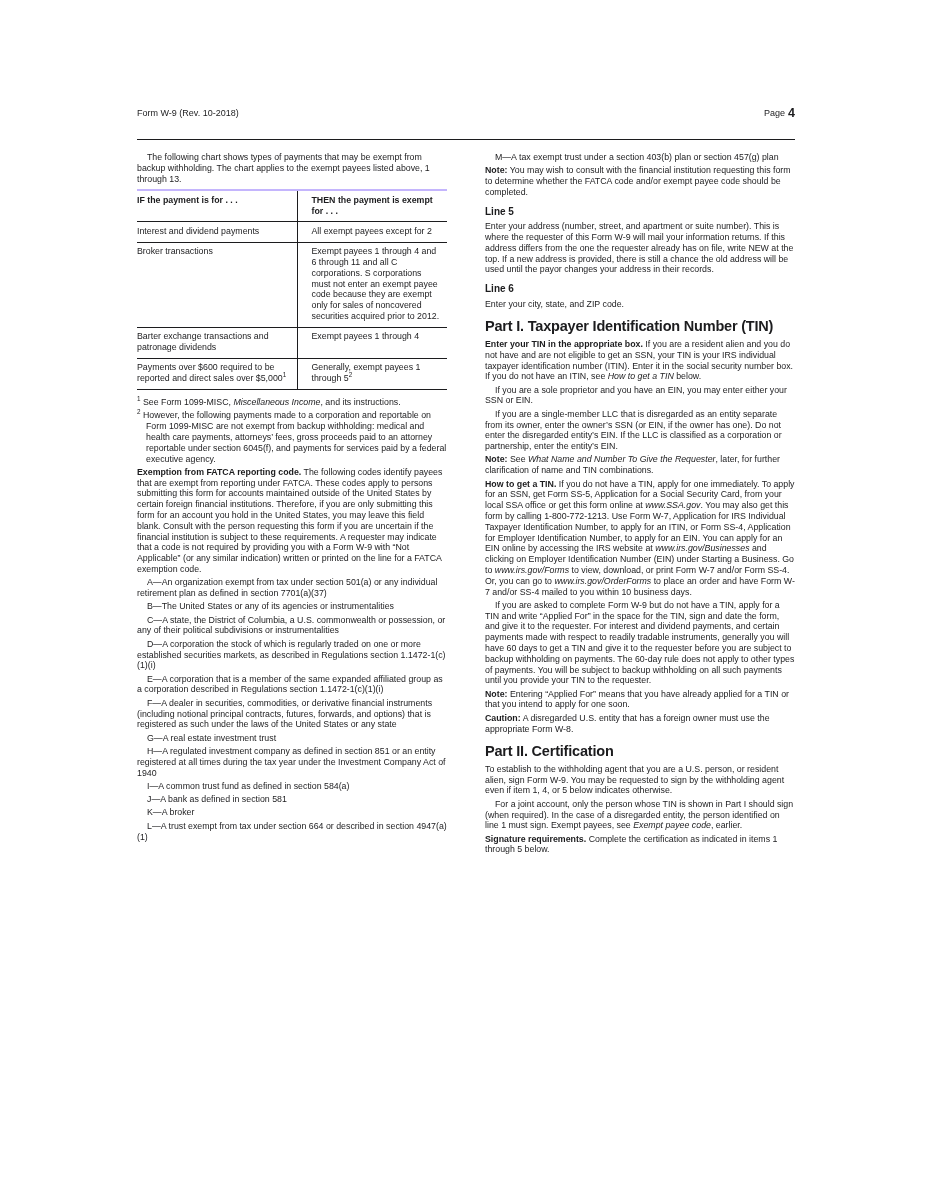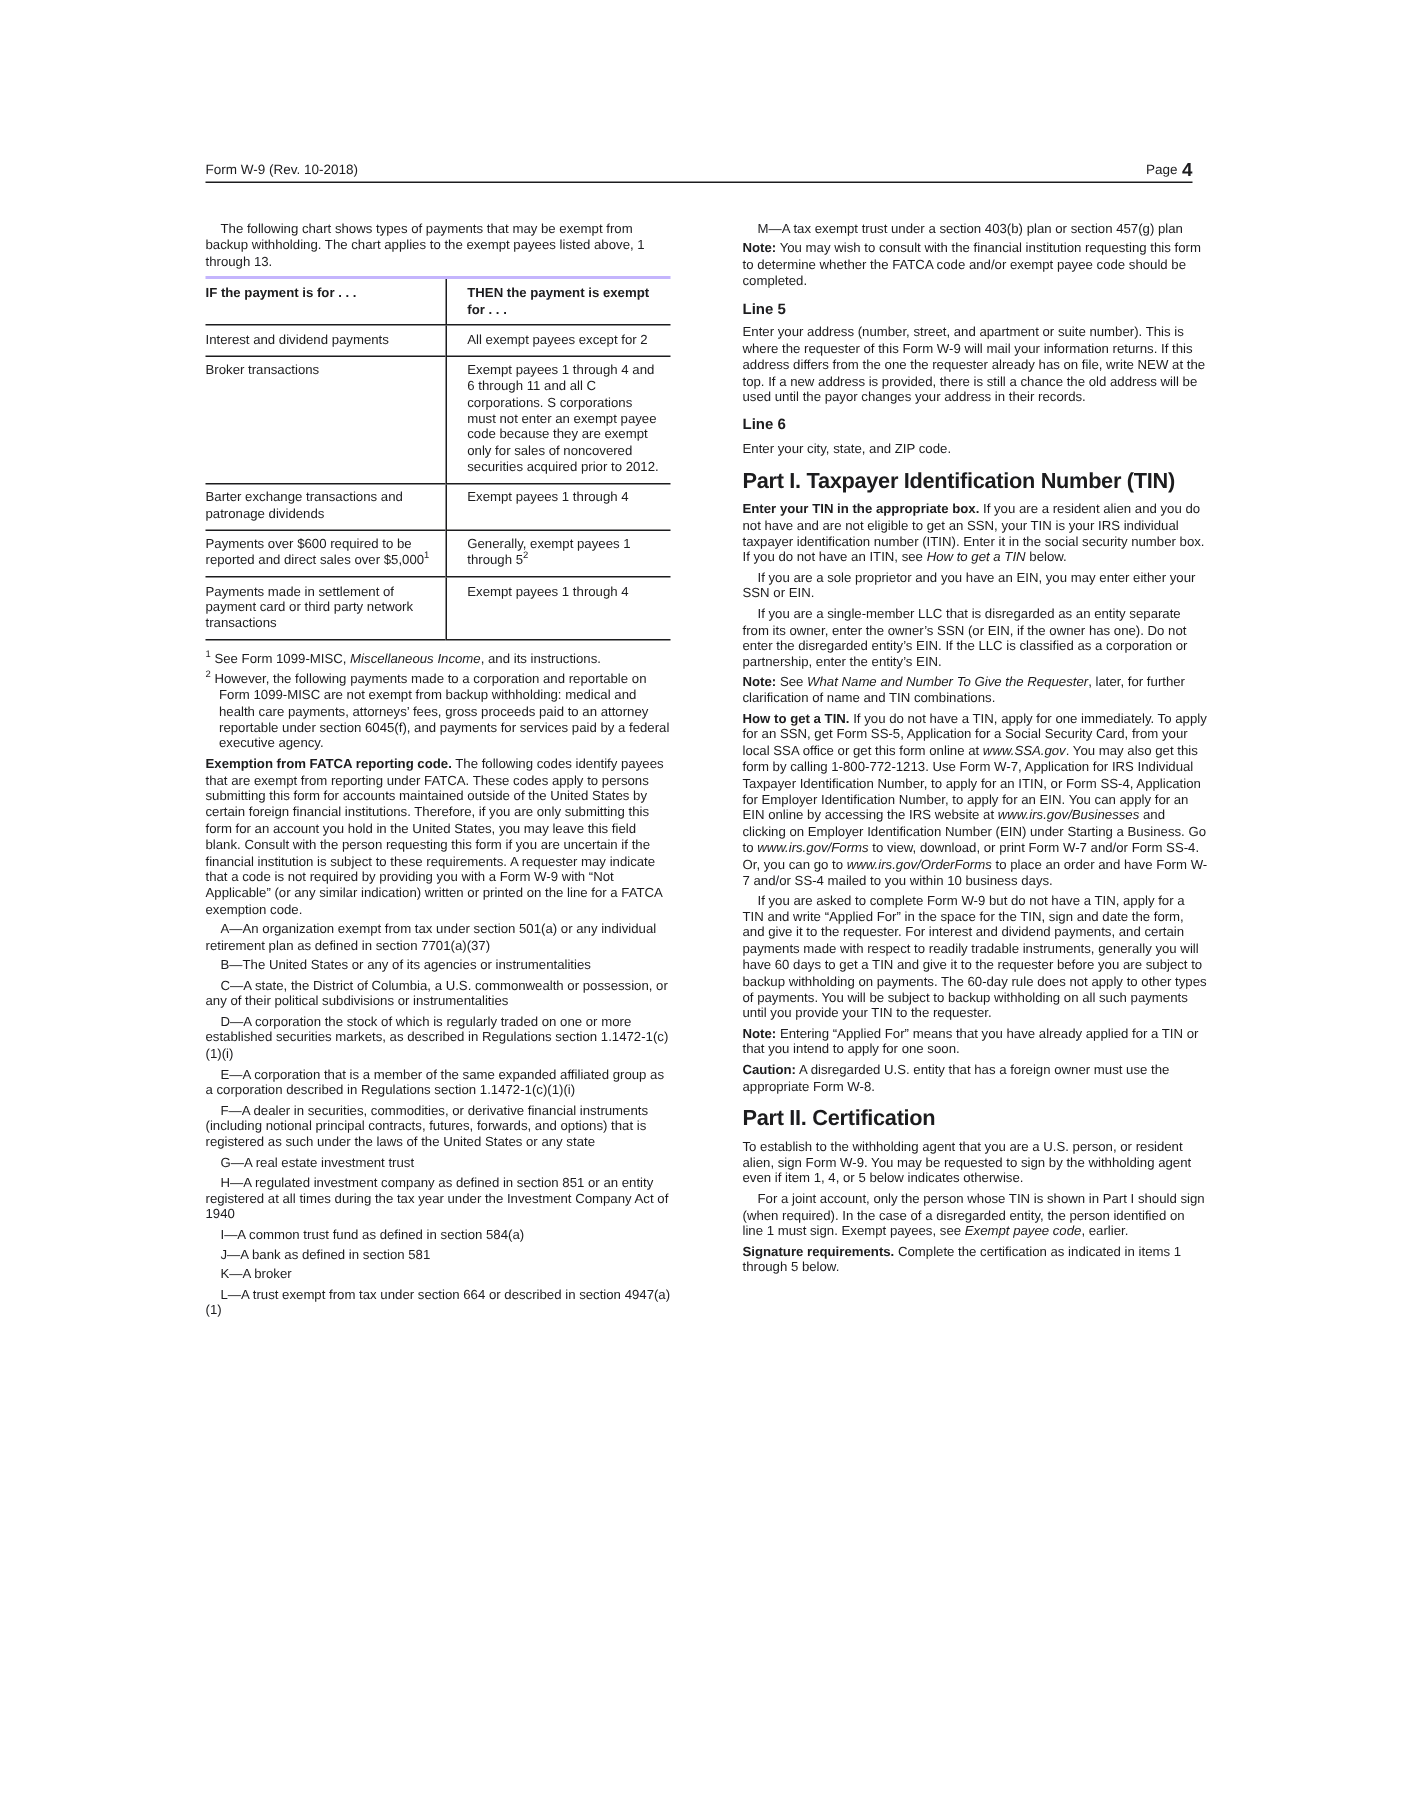--- a/index.html
+++ b/index.html
@@ -21,27 +21,27 @@
     position: absolute;
     left: 137px; top: 108px;
     width: 658px;
   }
   
   .pg-header {
     display: flex;
     justify-content: space-between;
     align-items: flex-end;
     border-bottom: 1.5px solid #1c1c1e;
-    padding-bottom: 3px;
+    padding-bottom: 21px;
   }
   .form-id { font-size: 9px; }
   .page-label { font-size: 9px; display: flex; align-items: flex-end; justify-content: space-between; }
   .pnum { font-size: 12.5px; font-weight: 700; margin-left: 3px; line-height: 9px; }
   
-  .cols { display: flex; gap: 48px; margin-top: 25px; }
+  .cols { display: flex; gap: 38px; margin-top: 12px; }
   .col { width: 310px; flex: 0 0 310px; }
   
   p.body, p.fn {
     font-size: 8.8px;
     line-height: 10.8px;
     margin: 0 0 2.5px 0;
   }
   .ind { text-indent: 10px; }
   b { font-weight: 700; }
   i { font-style: italic; }
@@ -118,24 +118,20 @@
               <td class="c2">Exempt payees 1 through 4 and 6 through 11 and all C corporations. S corporations must not enter an exempt payee code because they are exempt only for sales of noncovered securities acquired prior to 2012.</td>
             </tr>
             <tr>
               <td class="c1">Barter exchange transactions and patronage dividends</td>
               <td class="c2">Exempt payees 1 through 4</td>
             </tr>
             <tr>
               <td class="c1"><span>Payments over $600 required to be reported and direct sales over $5,000</span><sup>1</sup></td>
               <td class="c2"><span>Generally, exempt payees 1 through 5</span><sup>2</sup></td>
             </tr>
-            <tr>
-              <td class="c1">Payments made in settlement of payment card or third party network transactions</td>
-              <td class="c2">Exempt payees 1 through 4</td>
-            </tr>
           </tbody>
         </table>
 
         <p class="fn"><sup>1</sup><span> See Form 1099-MISC, </span><i>Miscellaneous Income</i><span>, and its instructions.</span></p>
 
         <p class="fn"><sup>2</sup><span> However, the following payments made to a corporation and reportable on Form 1099-MISC are not exempt from backup withholding: medical and health care payments, attorneys’ fees, gross proceeds paid to an attorney reportable under section 6045(f), and payments for services paid by a federal executive agency.</span></p>
 
         <p class="body fatca-p"><b>Exemption from FATCA reporting code.</b><span> The following codes identify payees that are exempt from reporting under FATCA. These codes apply to persons submitting this form for accounts maintained outside of the United States by certain foreign financial institutions. Therefore, if you are only submitting this form for an account you hold in the United States, you may leave this field blank. Consult with the person requesting this form if you are uncertain if the financial institution is subject to these requirements. A requester may indicate that a code is not required by providing you with a Form W-9 with “Not Applicable” (or any similar indication) written or printed on the line for a FATCA exemption code.</span></p>
 
         <p class="body ind code">A—An organization exempt from tax under section 501(a) or any individual retirement plan as defined in section 7701(a)(37)</p>

